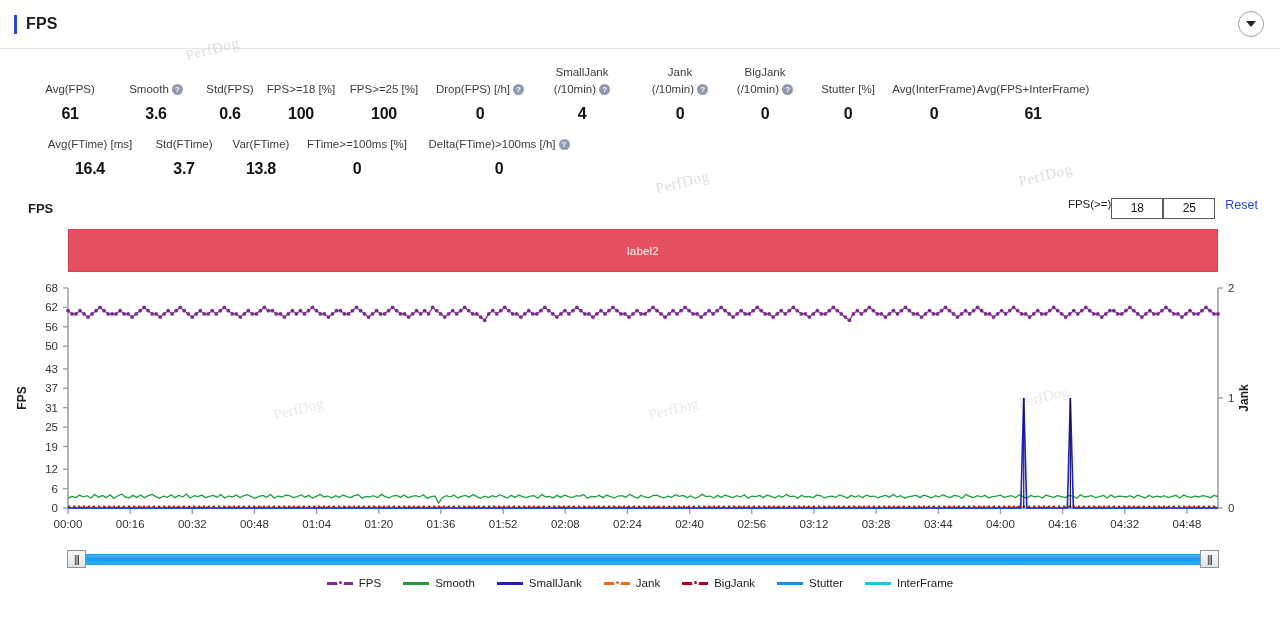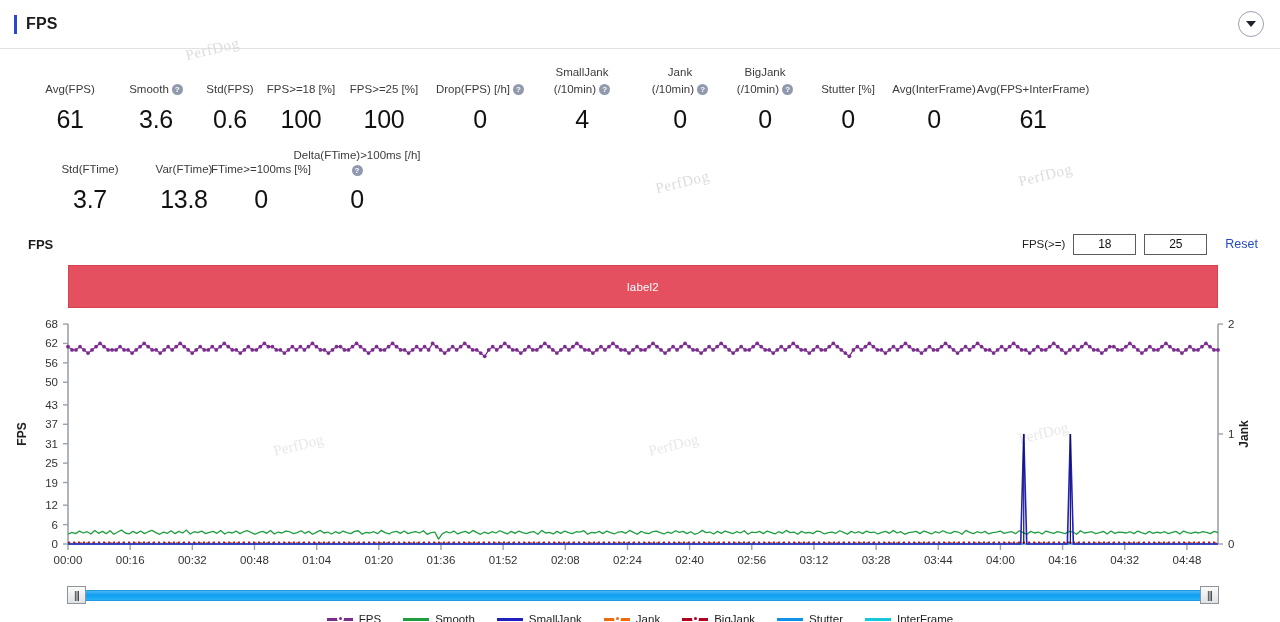--- a/index.html
+++ b/index.html
@@ -84,22 +84,22 @@
     background: #9099ad;
     color: #fff;
     font-size: 8px;
     line-height: 11px;
     text-align: center;
     font-weight: 700;
     vertical-align: middle;
     cursor: pointer;
   }
   .stat-value {
-    font-size: 25px;
-    font-weight: 400;
+    font-size: 16px;
+    font-weight: 700;
     color: #111;
     margin-top: 9px;
     letter-spacing: -.3px;
     text-align: right;
   }
 
   
   .r1 .stat-cell:nth-child(1){ width:96px; margin-left:22px; }
   .r1 .stat-cell:nth-child(2){ width:76px; }
   .r1 .stat-cell:nth-child(3){ width:72px; }
@@ -126,24 +126,24 @@
   #chart-head {
     display: flex;
     align-items: center;
     padding: 0 22px 0 28px;
     height: 28px;
   }
   #chart-head .chart-title {
     font-size: 13px; font-weight: 700; color: #1b1b1b;
   }
   #chart-head .spacer { flex: 1; }
-  #fps-filter { display: flex; align-items: center; gap: 8px; }
+  #fps-filter { display: flex; }
   #fps-filter .flabel { font-size: 11.5px; color: #222; }
   #fps-filter input {
-    width: 63px; height: 21px;
+    width: 52px; height: 21px;
     border: 1px solid #5c5c5c;
     background: #fff;
     text-align: center;
     font-size: 12px;
     font-family: "Liberation Sans", sans-serif;
     color: #111;
     outline: none;
     border-radius: 0;
   }
   #reset-link {
@@ -326,20 +326,26 @@
         <div class="stat-value">0</div>
       </div>
       <div class="stat-cell">
         <div class="stat-label">
           <span>Avg(FPS+InterFrame)</span>
         </div>
         <div class="stat-value">61</div>
       </div>
     </div>
   <div class="stat-row r2" id="row2">
+      <div class="stat-cell">
+        <div class="stat-label">
+          <span>Avg(FTime) [ms]</span>
+        </div>
+        <div class="stat-value">16.4</div>
+      </div>
       <div class="stat-cell">
         <div class="stat-label">
           <span>Std(FTime)</span>
         </div>
         <div class="stat-value">3.7</div>
       </div>
       <div class="stat-cell">
         <div class="stat-label">
           <span>Var(FTime)</span>
         </div>

